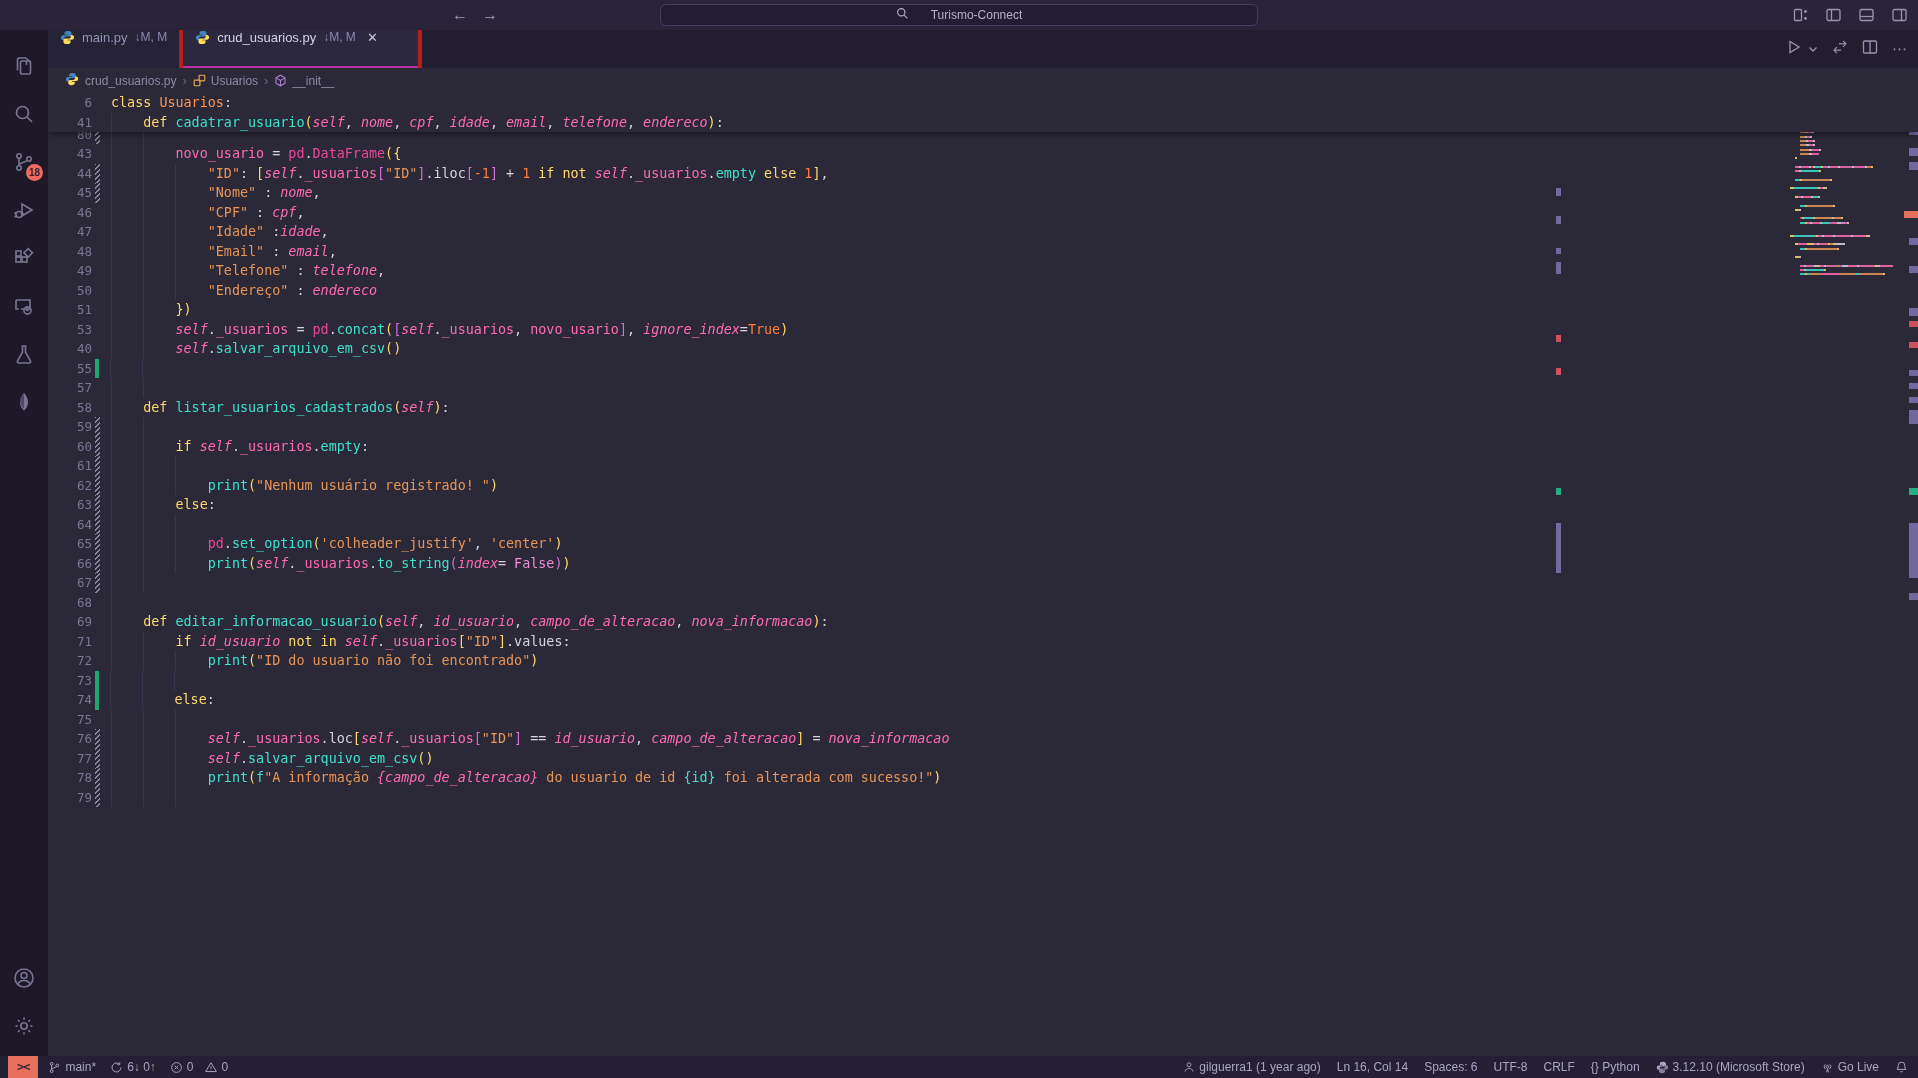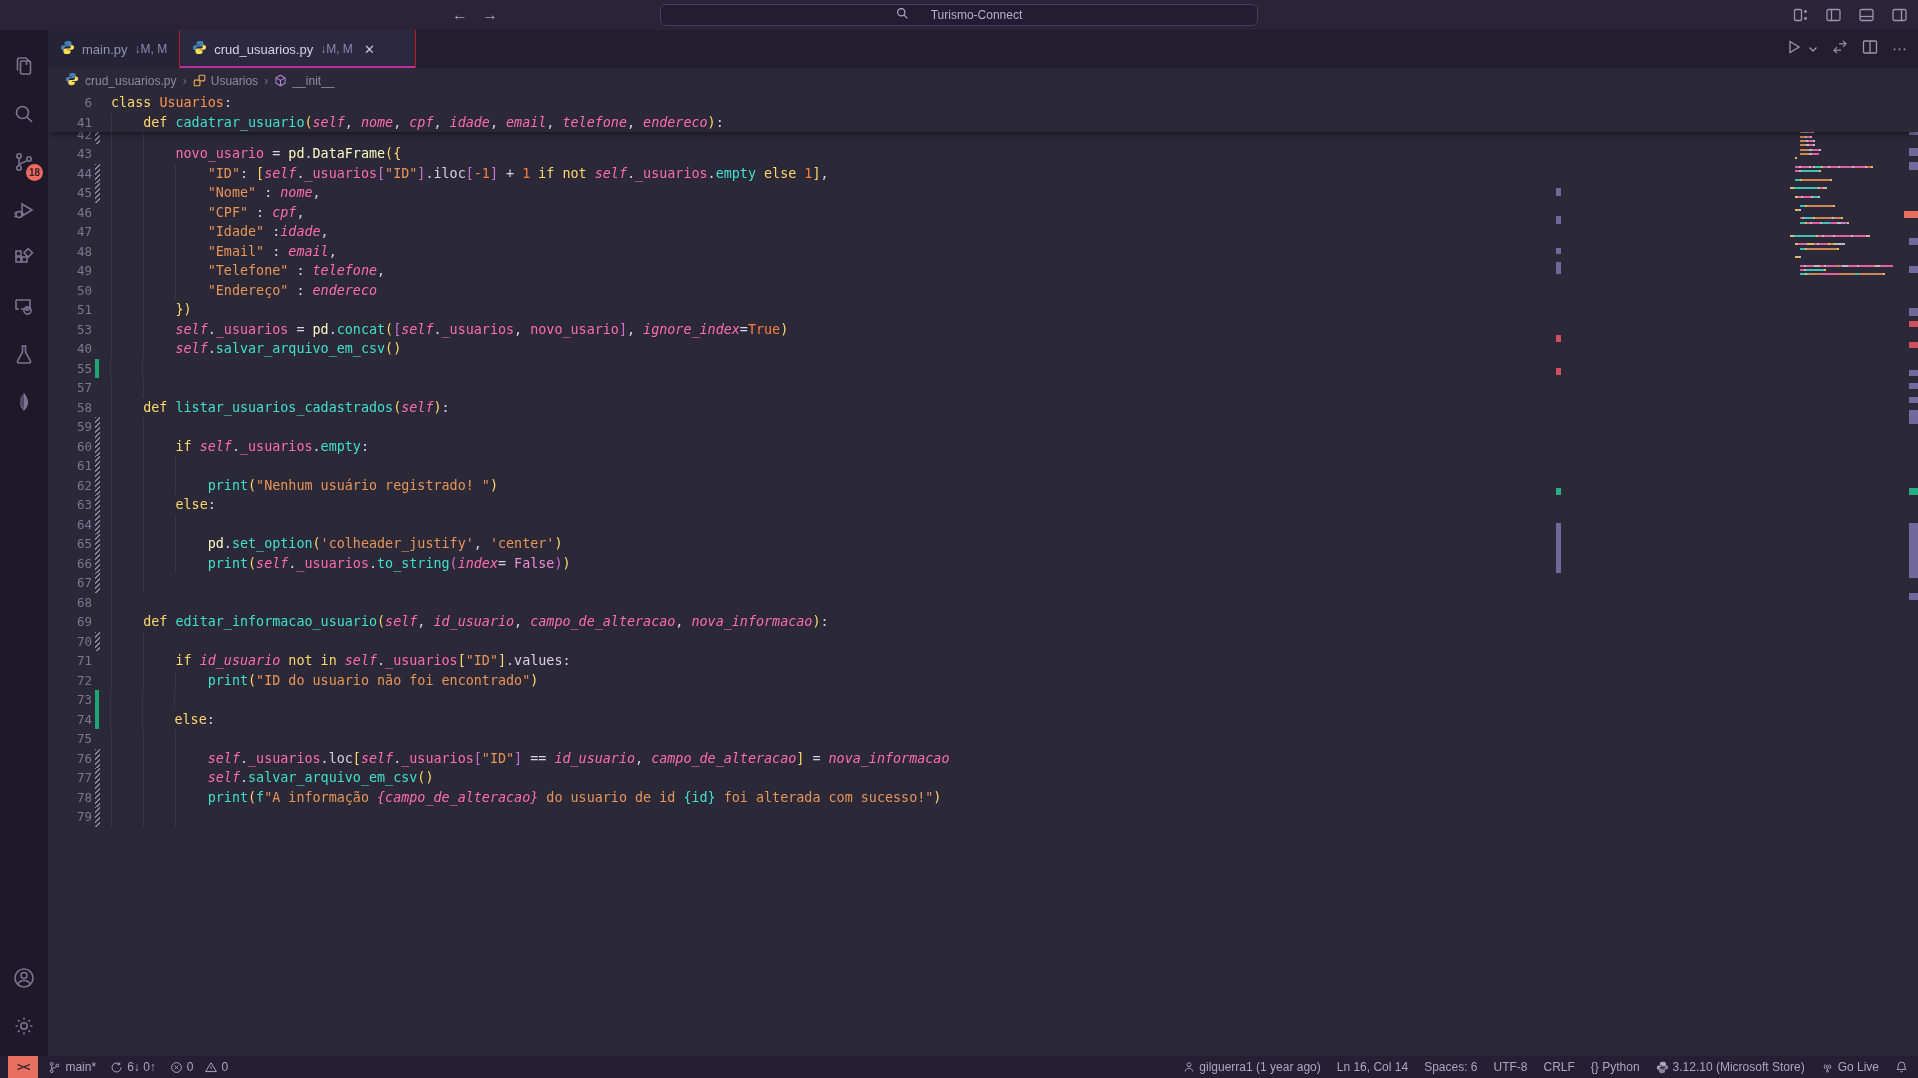--- a/index.html
+++ b/index.html
@@ -29,22 +29,22 @@
                flex-direction:column; align-items:center; }
   .badge { position:absolute; right:5px; bottom:5px; min-width:17px; height:17px;
            background:#ee6a5f; color:#35222e; border-radius:9px; font-size:10px;
            font-weight:bold; display:flex; align-items:center; justify-content:center;
            padding:0 3px; }
 
   .editor-col { flex:1; display:flex; flex-direction:column; background:#2b2837; }
 
   
   .tabbar { height:38px; background:#221e2f; display:flex; position:relative; }
-  .tab { height:38px; display:flex; align-items:center; gap:7px; padding:0 12px 0 12px;
-         font-size:13px; color:#8f93b5; background:#272337; border-right:1px solid #b91c1c;
+  .tab { height:38px; display:flex; gap:7px; padding:0 12px 0 12px;
+         font-size:13px; color:#8f93b5; background:#272337; border-right:4px solid #b91c1c;
          position:relative; cursor:pointer; }
   .tab.active { background:#2c2840; color:#d5d2e6; padding-right:40px; }
   .tab.active::after { content:""; position:absolute; left:0; right:0; bottom:0; height:2.5px;
                        background:#b92fa2; }
   .tab .deco { font-size:12px; color:#8d88ad; }
   .tab .close { color:#c9c5dc; font-size:13px; margin-left:4px; }
   .editor-actions { position:absolute; right:10px; top:0; height:38px; display:flex;
                     align-items:center; gap:14px; color:#9a94b0; }
 
   
@@ -64,21 +64,21 @@
   .codewrap { margin-left:11px; position:relative; flex:1; }
   .guide { position:absolute; top:0; bottom:0; width:1px; background:#3a344e; }
   #sticky { position:relative; z-index:3; background:#2b2837;
             box-shadow:0 4px 6px -2px rgba(0,0,0,.45); }
   .cliprow { height:12px; overflow:hidden; }
   .cliprow .crow { margin-top:-7.5px; }
 
   .tok-kw  { color:#ffd76d; }
   .tok-fn  { color:#3fe1cd; }
   .tok-cls { color:#ff934f; }
-  .tok-red { color:#fef9c3; }
+  .tok-red { color:#ec4899; }
   .tok-var { color:#ff6cb0; }
   .tok-pvar{ color:#ff6cb0; font-style:italic; }
   .tok-varf{ color:#ef8fd8; }
   .tok-str { color:#e89558; }
   .tok-num { color:#ff7d40; }
   .tok-pun { color:#d8d2e3; }
   .tok-op  { color:#d8d2e3; }
   .tok-br1 { color:#ffd76d; }
   .tok-br2 { color:#cf6fd8; }
 
@@ -293,21 +293,21 @@
         <span>__init__</span>
       </span>
     </div>
 
     <div class="editor">
       <div id="sticky">
           <div class="crow"><span class="ln">6</span><span class="gm"></span><span class="codewrap" style="padding-left: 0ch;"><span class="tok-kw">class </span><span class="tok-cls">Usuarios</span><span class="tok-pun">:</span></span></div>
           <div class="crow"><span class="ln">41</span><span class="gm"></span><span class="codewrap" style="padding-left: 4ch;"><span class="guide" style="left: 0ch;"></span><span class="tok-kw">def </span><span class="tok-fn">cadatrar_usuario</span><span class="tok-br1">(</span><span class="tok-pvar">self</span><span class="tok-pun">, </span><span class="tok-pvar">nome</span><span class="tok-pun">, </span><span class="tok-pvar">cpf</span><span class="tok-pun">, </span><span class="tok-pvar">idade</span><span class="tok-pun">, </span><span class="tok-pvar">email</span><span class="tok-pun">, </span><span class="tok-pvar">telefone</span><span class="tok-pun">, </span><span class="tok-pvar">endereco</span><span class="tok-br1">)</span><span class="tok-pun">:</span></span></div>
         </div>
       <div class="cliprow" id="cliprow">
-          <div class="crow"><span class="ln">42</span><span class="gm mod"></span><span class="codewrap" style="padding-left: 8ch;"><span class="guide" style="left: 0ch;"></span><span class="guide" style="left: 4ch;"></span></span></div>
+          <div class="crow"><span class="ln">80</span><span class="gm mod"></span><span class="codewrap" style="padding-left: 8ch;"><span class="guide" style="left: 0ch;"></span><span class="guide" style="left: 4ch;"></span></span></div>
         </div>
       <div id="codelines">
           <div class="crow"><span class="ln">43</span><span class="gm"></span><span class="codewrap" style="padding-left: 8ch;"><span class="guide" style="left: 0ch;"></span><span class="guide" style="left: 4ch;"></span><span class="tok-var">novo_usario</span><span class="tok-op"> = </span><span class="tok-red">pd</span><span class="tok-pun">.</span><span class="tok-red">DataFrame</span><span class="tok-br1">({</span></span></div>
           <div class="crow"><span class="ln">44</span><span class="gm mod"></span><span class="codewrap" style="padding-left: 12ch;"><span class="guide" style="left: 0ch;"></span><span class="guide" style="left: 4ch;"></span><span class="guide" style="left: 8ch;"></span><span class="tok-str">"ID"</span><span class="tok-pun">: </span><span class="tok-br1">[</span><span class="tok-pvar">self</span><span class="tok-pun">.</span><span class="tok-var">_usuarios</span><span class="tok-br2">[</span><span class="tok-str">"ID"</span><span class="tok-br2">]</span><span class="tok-pun">.</span><span class="tok-pun">iloc</span><span class="tok-br2">[</span><span class="tok-num">-1</span><span class="tok-br2">]</span><span class="tok-pun"> </span><span class="tok-op">+</span><span class="tok-pun"> </span><span class="tok-num">1</span><span class="tok-pun"> </span><span class="tok-kw">if</span><span class="tok-pun"> </span><span class="tok-kw">not</span><span class="tok-pun"> </span><span class="tok-pvar">self</span><span class="tok-pun">.</span><span class="tok-var">_usuarios</span><span class="tok-pun">.</span><span class="tok-fn">empty</span><span class="tok-pun"> </span><span class="tok-kw">else</span><span class="tok-pun"> </span><span class="tok-num">1</span><span class="tok-br1">]</span><span class="tok-pun">,</span></span></div>
           <div class="crow"><span class="ln">45</span><span class="gm mod"></span><span class="codewrap" style="padding-left: 12ch;"><span class="guide" style="left: 0ch;"></span><span class="guide" style="left: 4ch;"></span><span class="guide" style="left: 8ch;"></span><span class="tok-str">"Nome"</span><span class="tok-pun"> : </span><span class="tok-pvar">nome</span><span class="tok-pun">,</span></span></div>
           <div class="crow"><span class="ln">46</span><span class="gm"></span><span class="codewrap" style="padding-left: 12ch;"><span class="guide" style="left: 0ch;"></span><span class="guide" style="left: 4ch;"></span><span class="guide" style="left: 8ch;"></span><span class="tok-str">"CPF"</span><span class="tok-pun"> : </span><span class="tok-pvar">cpf</span><span class="tok-pun">,</span></span></div>
           <div class="crow"><span class="ln">47</span><span class="gm"></span><span class="codewrap" style="padding-left: 12ch;"><span class="guide" style="left: 0ch;"></span><span class="guide" style="left: 4ch;"></span><span class="guide" style="left: 8ch;"></span><span class="tok-str">"Idade"</span><span class="tok-pun"> :</span><span class="tok-pvar">idade</span><span class="tok-pun">,</span></span></div>
           <div class="crow"><span class="ln">48</span><span class="gm"></span><span class="codewrap" style="padding-left: 12ch;"><span class="guide" style="left: 0ch;"></span><span class="guide" style="left: 4ch;"></span><span class="guide" style="left: 8ch;"></span><span class="tok-str">"Email"</span><span class="tok-pun"> : </span><span class="tok-pvar">email</span><span class="tok-pun">,</span></span></div>
           <div class="crow"><span class="ln">49</span><span class="gm"></span><span class="codewrap" style="padding-left: 12ch;"><span class="guide" style="left: 0ch;"></span><span class="guide" style="left: 4ch;"></span><span class="guide" style="left: 8ch;"></span><span class="tok-str">"Telefone"</span><span class="tok-pun"> : </span><span class="tok-pvar">telefone</span><span class="tok-pun">,</span></span></div>
           <div class="crow"><span class="ln">50</span><span class="gm"></span><span class="codewrap" style="padding-left: 12ch;"><span class="guide" style="left: 0ch;"></span><span class="guide" style="left: 4ch;"></span><span class="guide" style="left: 8ch;"></span><span class="tok-str">"Endereço"</span><span class="tok-pun"> : </span><span class="tok-pvar">endereco</span></span></div>
@@ -321,21 +321,20 @@
           <div class="crow"><span class="ln">60</span><span class="gm mod"></span><span class="codewrap" style="padding-left: 8ch;"><span class="guide" style="left: 0ch;"></span><span class="guide" style="left: 4ch;"></span><span class="tok-kw">if </span><span class="tok-pvar">self</span><span class="tok-pun">.</span><span class="tok-var">_usuarios</span><span class="tok-pun">.</span><span class="tok-fn">empty</span><span class="tok-pun">:</span></span></div>
           <div class="crow"><span class="ln">61</span><span class="gm mod"></span><span class="codewrap" style="padding-left: 12ch;"><span class="guide" style="left: 0ch;"></span><span class="guide" style="left: 4ch;"></span><span class="guide" style="left: 8ch;"></span></span></div>
           <div class="crow"><span class="ln">62</span><span class="gm mod"></span><span class="codewrap" style="padding-left: 12ch;"><span class="guide" style="left: 0ch;"></span><span class="guide" style="left: 4ch;"></span><span class="guide" style="left: 8ch;"></span><span class="tok-fn">print</span><span class="tok-br1">(</span><span class="tok-str">"Nenhum usuário registrado! "</span><span class="tok-br1">)</span></span></div>
           <div class="crow"><span class="ln">63</span><span class="gm mod"></span><span class="codewrap" style="padding-left: 8ch;"><span class="guide" style="left: 0ch;"></span><span class="guide" style="left: 4ch;"></span><span class="tok-kw">else</span><span class="tok-pun">:</span></span></div>
           <div class="crow"><span class="ln">64</span><span class="gm mod"></span><span class="codewrap" style="padding-left: 12ch;"><span class="guide" style="left: 0ch;"></span><span class="guide" style="left: 4ch;"></span><span class="guide" style="left: 8ch;"></span></span></div>
           <div class="crow"><span class="ln">65</span><span class="gm mod"></span><span class="codewrap" style="padding-left: 12ch;"><span class="guide" style="left: 0ch;"></span><span class="guide" style="left: 4ch;"></span><span class="guide" style="left: 8ch;"></span><span class="tok-red">pd</span><span class="tok-pun">.</span><span class="tok-fn">set_option</span><span class="tok-br1">(</span><span class="tok-str">'colheader_justify'</span><span class="tok-pun">, </span><span class="tok-str">'center'</span><span class="tok-br1">)</span></span></div>
           <div class="crow"><span class="ln">66</span><span class="gm mod"></span><span class="codewrap" style="padding-left: 12ch;"><span class="guide" style="left: 0ch;"></span><span class="guide" style="left: 4ch;"></span><span class="guide" style="left: 8ch;"></span><span class="tok-fn">print</span><span class="tok-br1">(</span><span class="tok-pvar">self</span><span class="tok-pun">.</span><span class="tok-var">_usuarios</span><span class="tok-pun">.</span><span class="tok-fn">to_string</span><span class="tok-br2">(</span><span class="tok-pvar">index</span><span class="tok-op">=</span><span class="tok-pun"> </span><span class="tok-varf">False</span><span class="tok-br2">)</span><span class="tok-br1">)</span></span></div>
           <div class="crow"><span class="ln">67</span><span class="gm mod"></span><span class="codewrap" style="padding-left: 8ch;"><span class="guide" style="left: 0ch;"></span><span class="guide" style="left: 4ch;"></span></span></div>
           <div class="crow"><span class="ln">68</span><span class="gm"></span><span class="codewrap" style="padding-left: 4ch;"><span class="guide" style="left: 0ch;"></span></span></div>
           <div class="crow"><span class="ln">69</span><span class="gm"></span><span class="codewrap" style="padding-left: 4ch;"><span class="guide" style="left: 0ch;"></span><span class="tok-kw">def </span><span class="tok-fn">editar_informacao_usuario</span><span class="tok-br1">(</span><span class="tok-pvar">self</span><span class="tok-pun">, </span><span class="tok-pvar">id_usuario</span><span class="tok-pun">, </span><span class="tok-pvar">campo_de_alteracao</span><span class="tok-pun">, </span><span class="tok-pvar">nova_informacao</span><span class="tok-br1">)</span><span class="tok-pun">:</span></span></div>
-          <div class="crow"><span class="ln">70</span><span class="gm mod"></span><span class="codewrap" style="padding-left: 8ch;"><span class="guide" style="left: 0ch;"></span><span class="guide" style="left: 4ch;"></span></span></div>
           <div class="crow"><span class="ln">71</span><span class="gm"></span><span class="codewrap" style="padding-left: 8ch;"><span class="guide" style="left: 0ch;"></span><span class="guide" style="left: 4ch;"></span><span class="tok-kw">if </span><span class="tok-pvar">id_usuario</span><span class="tok-kw"> not in </span><span class="tok-pvar">self</span><span class="tok-pun">.</span><span class="tok-var">_usuarios</span><span class="tok-br1">[</span><span class="tok-str">"ID"</span><span class="tok-br1">]</span><span class="tok-pun">.</span><span class="tok-pun">values</span><span class="tok-pun">:</span></span></div>
           <div class="crow"><span class="ln">72</span><span class="gm"></span><span class="codewrap" style="padding-left: 12ch;"><span class="guide" style="left: 0ch;"></span><span class="guide" style="left: 4ch;"></span><span class="guide" style="left: 8ch;"></span><span class="tok-fn">print</span><span class="tok-br1">(</span><span class="tok-str">"ID do usuario não foi encontrado"</span><span class="tok-br1">)</span></span></div>
           <div class="crow"><span class="ln">73</span><span class="gm add"></span><span class="codewrap" style="padding-left: 12ch;"><span class="guide" style="left: 0ch;"></span><span class="guide" style="left: 4ch;"></span><span class="guide" style="left: 8ch;"></span></span></div>
           <div class="crow"><span class="ln">74</span><span class="gm add"></span><span class="codewrap" style="padding-left: 8ch;"><span class="guide" style="left: 0ch;"></span><span class="guide" style="left: 4ch;"></span><span class="tok-kw">else</span><span class="tok-pun">:</span></span></div>
           <div class="crow"><span class="ln">75</span><span class="gm"></span><span class="codewrap" style="padding-left: 12ch;"><span class="guide" style="left: 0ch;"></span><span class="guide" style="left: 4ch;"></span><span class="guide" style="left: 8ch;"></span></span></div>
           <div class="crow"><span class="ln">76</span><span class="gm mod"></span><span class="codewrap" style="padding-left: 12ch;"><span class="guide" style="left: 0ch;"></span><span class="guide" style="left: 4ch;"></span><span class="guide" style="left: 8ch;"></span><span class="tok-pvar">self</span><span class="tok-pun">.</span><span class="tok-var">_usuarios</span><span class="tok-pun">.</span><span class="tok-pun">loc</span><span class="tok-br1">[</span><span class="tok-pvar">self</span><span class="tok-pun">.</span><span class="tok-var">_usuarios</span><span class="tok-br2">[</span><span class="tok-str">"ID"</span><span class="tok-br2">]</span><span class="tok-pun"> </span><span class="tok-op">==</span><span class="tok-pun"> </span><span class="tok-pvar">id_usuario</span><span class="tok-pun">, </span><span class="tok-pvar">campo_de_alteracao</span><span class="tok-br1">]</span><span class="tok-op"> = </span><span class="tok-pvar">nova_informacao</span></span></div>
           <div class="crow"><span class="ln">77</span><span class="gm mod"></span><span class="codewrap" style="padding-left: 12ch;"><span class="guide" style="left: 0ch;"></span><span class="guide" style="left: 4ch;"></span><span class="guide" style="left: 8ch;"></span><span class="tok-pvar">self</span><span class="tok-pun">.</span><span class="tok-fn">salvar_arquivo_em_csv</span><span class="tok-br1">()</span></span></div>
           <div class="crow"><span class="ln">78</span><span class="gm mod"></span><span class="codewrap" style="padding-left: 12ch;"><span class="guide" style="left: 0ch;"></span><span class="guide" style="left: 4ch;"></span><span class="guide" style="left: 8ch;"></span><span class="tok-fn">print</span><span class="tok-br1">(</span><span class="tok-fn">f</span><span class="tok-str">"A informação </span><span class="tok-pvar">{campo_de_alteracao}</span><span class="tok-str"> do usuario de id </span><span class="tok-fn">{id}</span><span class="tok-str"> foi alterada com sucesso!"</span><span class="tok-br1">)</span></span></div>
           <div class="crow"><span class="ln">79</span><span class="gm mod"></span><span class="codewrap" style="padding-left: 12ch;"><span class="guide" style="left: 0ch;"></span><span class="guide" style="left: 4ch;"></span><span class="guide" style="left: 8ch;"></span></span></div>
         </div>

